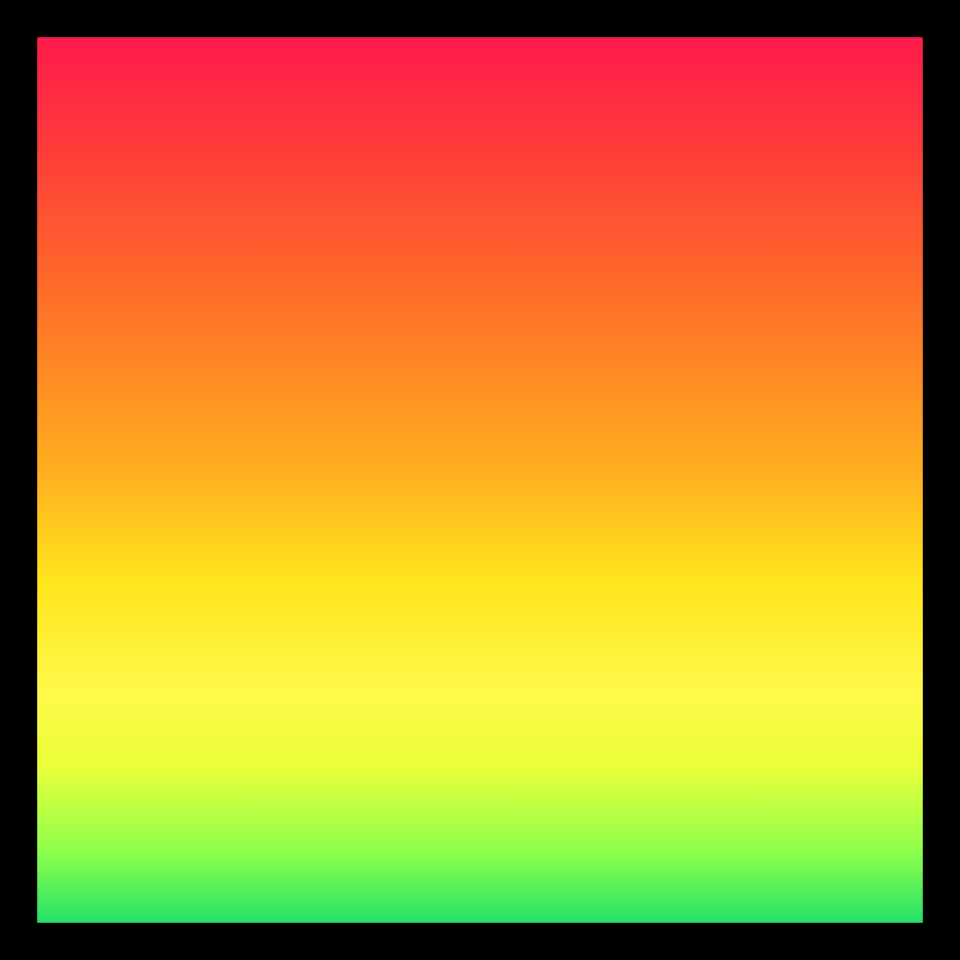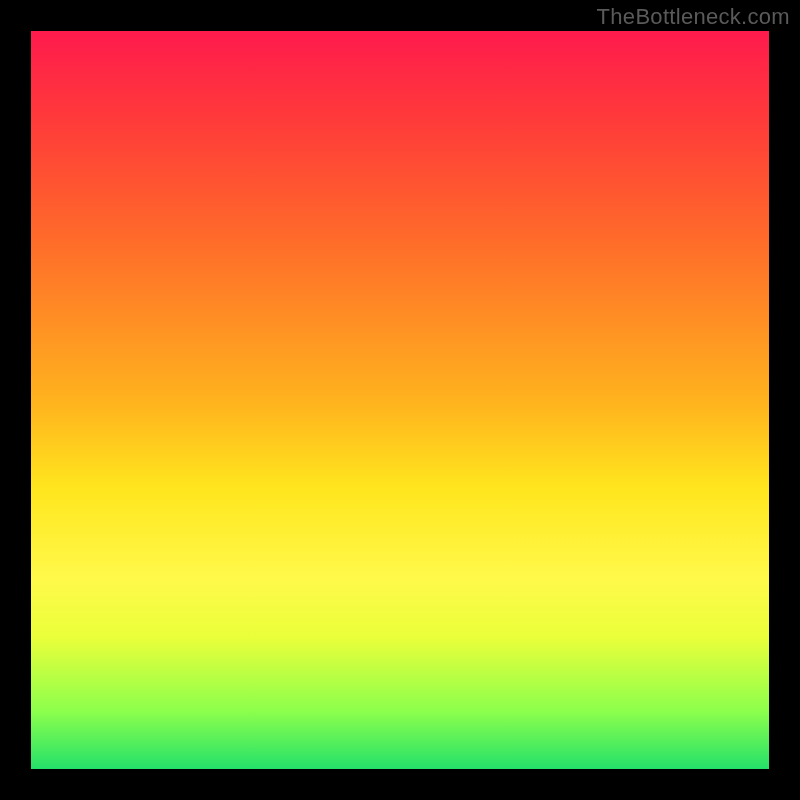--- a/index.html
+++ b/index.html
@@ -61,21 +61,20 @@
     box-sizing: border-box;
     border: 1px solid #000;
     pointer-events: none;
   }
 </style>
 </head>
 <body>
 
 <div class="frame">
 
-  <div class="watermark">TheBottleneck.com</div>
 
   <div class="plot-outer">
     <div class="plot-inner"></div>
 
     <svg viewBox="0 0 740 740" preserveAspectRatio="none">
       <path id="curve-path" fill="none" stroke="#000000" stroke-width="2.2" d="M 37.0 0.0 C 40.7 8.6, 50.6 33.3, 59.2 51.8 C 67.8 70.3, 78.9 91.3, 88.8 111.0 C 98.7 130.7, 108.5 150.5, 118.4 170.2 C 128.3 189.9, 138.1 209.7, 148.0 229.4 C 157.9 249.1, 167.7 268.9, 177.6 288.6 C 187.5 308.3, 197.3 328.1, 207.2 347.8 C 217.1 367.5, 226.9 388.5, 236.8 407.0 C 246.7 425.5, 256.5 441.5, 266.4 458.8 C 276.3 476.1, 286.1 494.6, 296.0 510.6 C 305.9 526.6, 315.7 540.2, 325.6 555.0 C 335.5 569.8, 345.3 585.8, 355.2 599.4 C 365.1 613.0, 374.9 625.3, 384.8 636.4 C 394.7 647.5, 404.5 658.6, 414.4 666.0 C 424.3 673.4, 434.1 678.3, 444.0 680.8 C 453.9 683.3, 463.7 682.0, 473.6 680.8 C 483.5 679.6, 493.3 678.3, 503.2 673.4 C 513.1 668.5, 522.9 659.8, 532.8 651.2 C 542.7 642.6, 552.5 633.9, 562.4 621.6 C 572.3 609.3, 582.1 593.2, 592.0 577.2 C 601.9 561.2, 611.7 542.7, 621.6 525.4 C 631.5 508.1, 641.3 490.9, 651.2 473.6 C 661.1 456.3, 670.9 439.1, 680.8 421.8 C 690.7 404.5, 700.5 386.0, 710.4 370.0 C 720.3 354.0, 735.1 333.0, 740.0 325.6"></path>
       <g id="markers-group">
           <circle cx="303.4" cy="562.4" r="7" fill="#e06a6a" stroke="#c94f4f" stroke-width="1"></circle>
           <circle cx="318.2" cy="577.2" r="7" fill="#e06a6a" stroke="#c94f4f" stroke-width="1"></circle>
           <circle cx="333.0" cy="592.0" r="7" fill="#e06a6a" stroke="#c94f4f" stroke-width="1"></circle>

